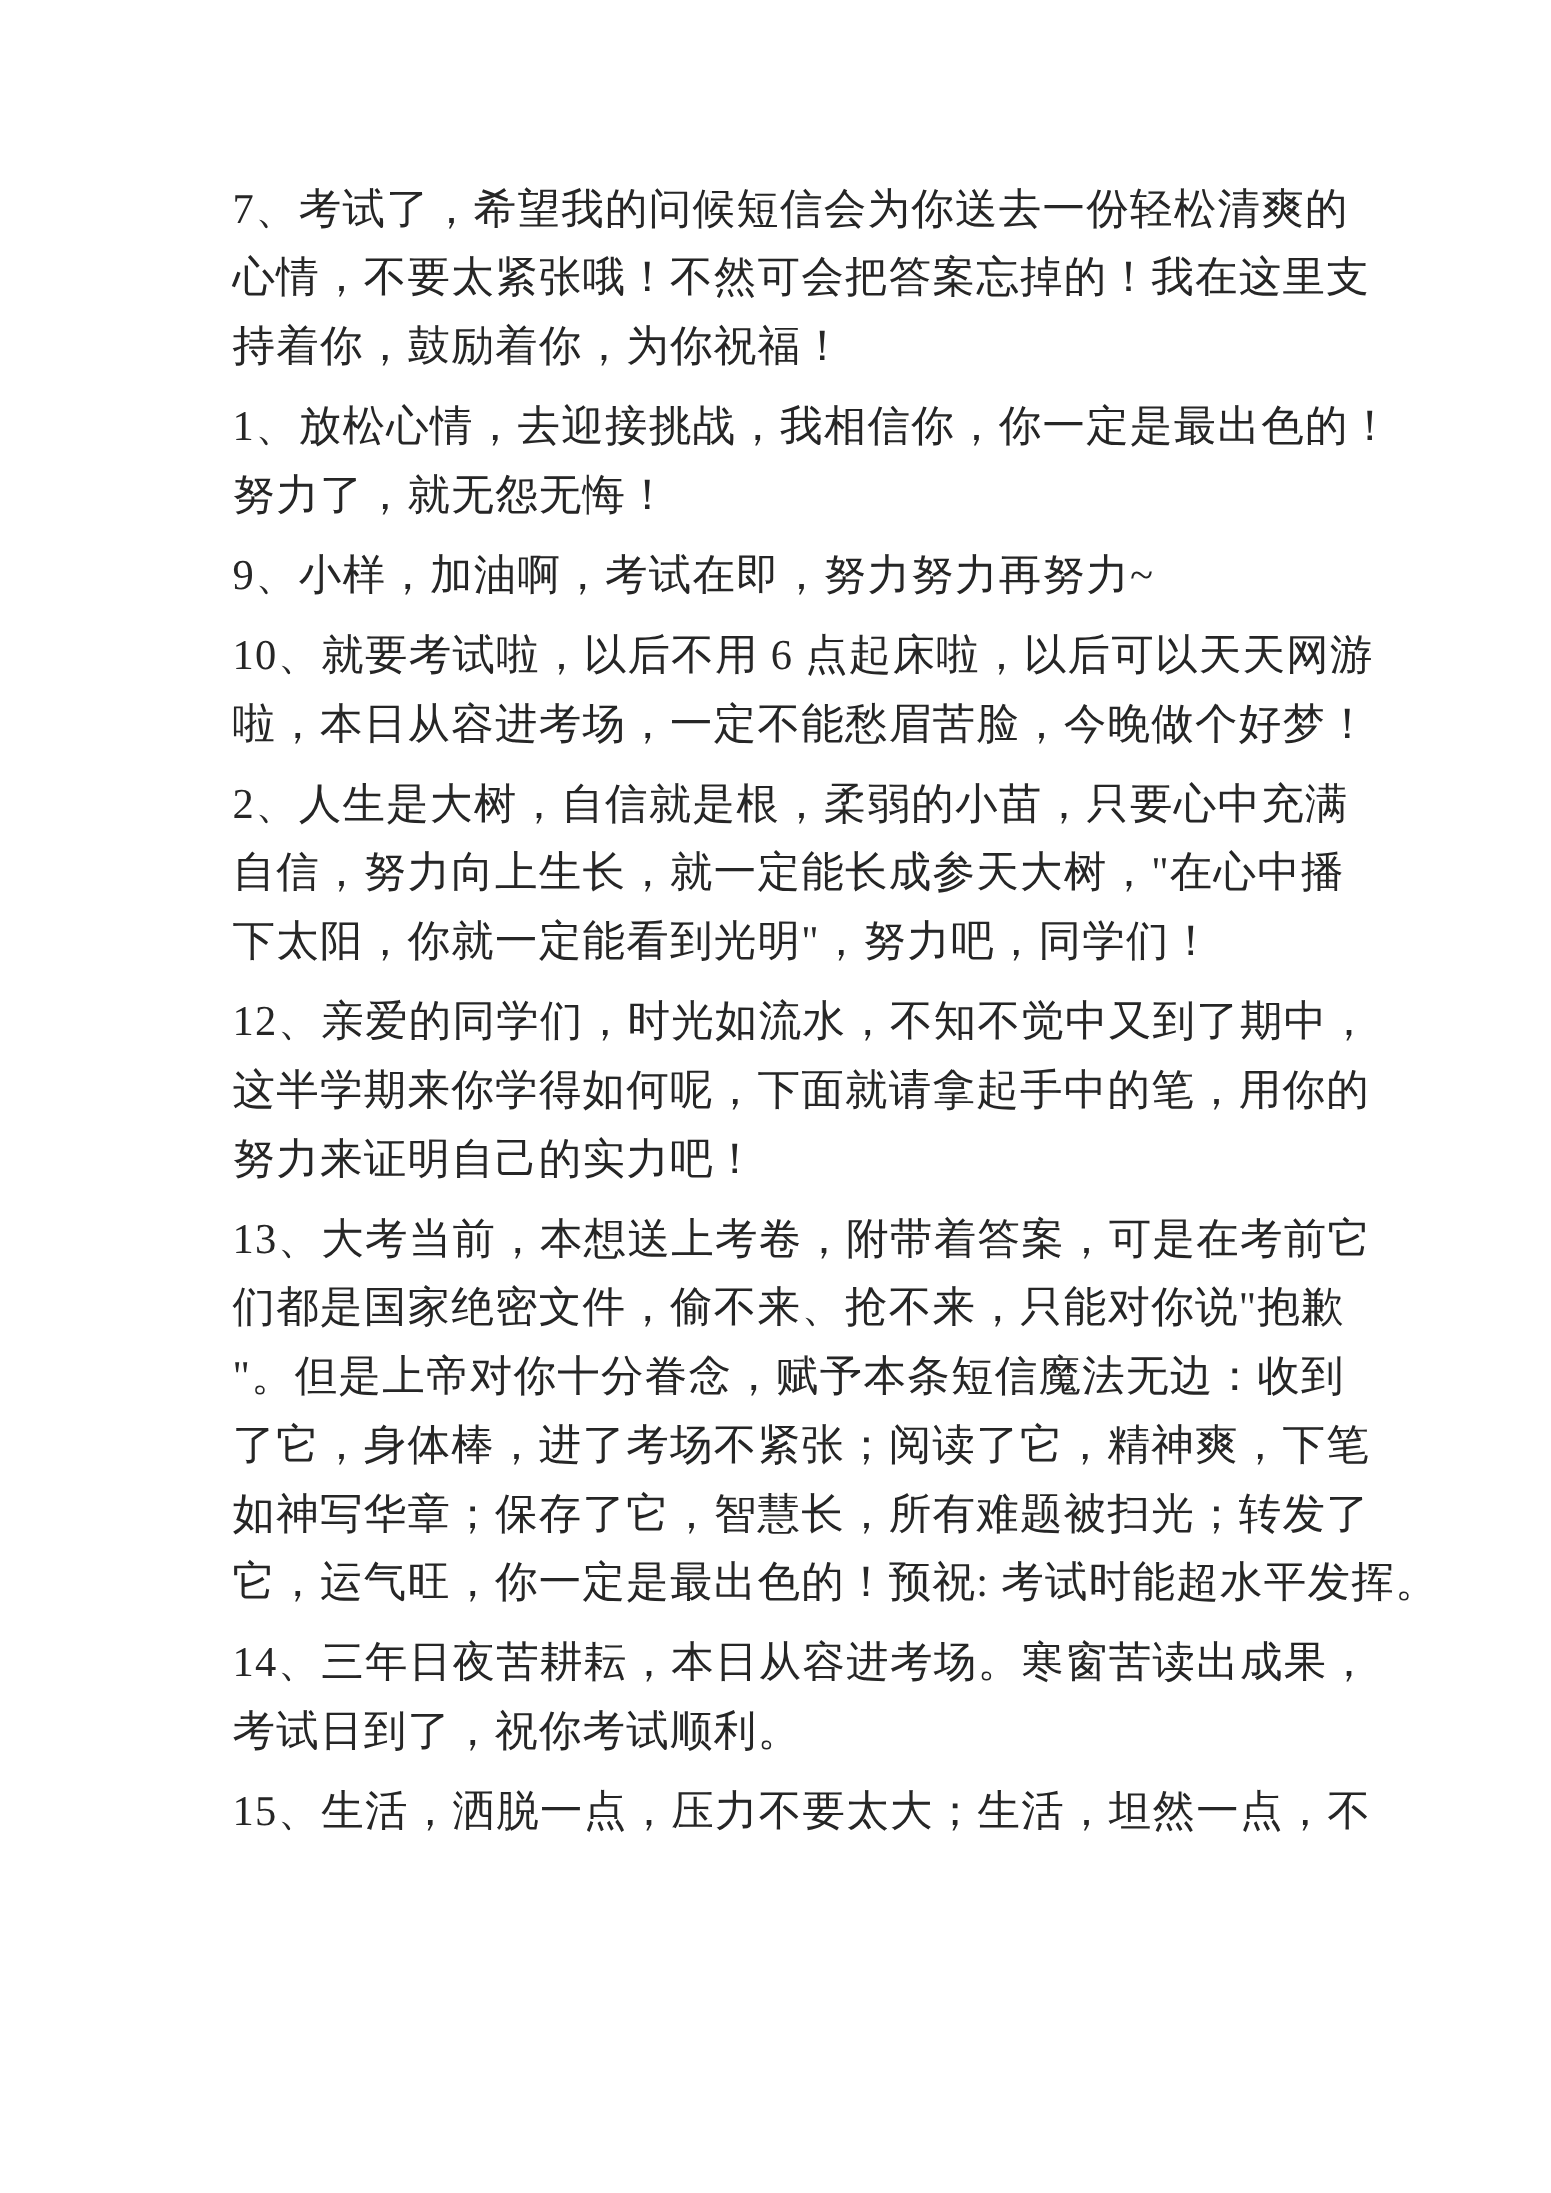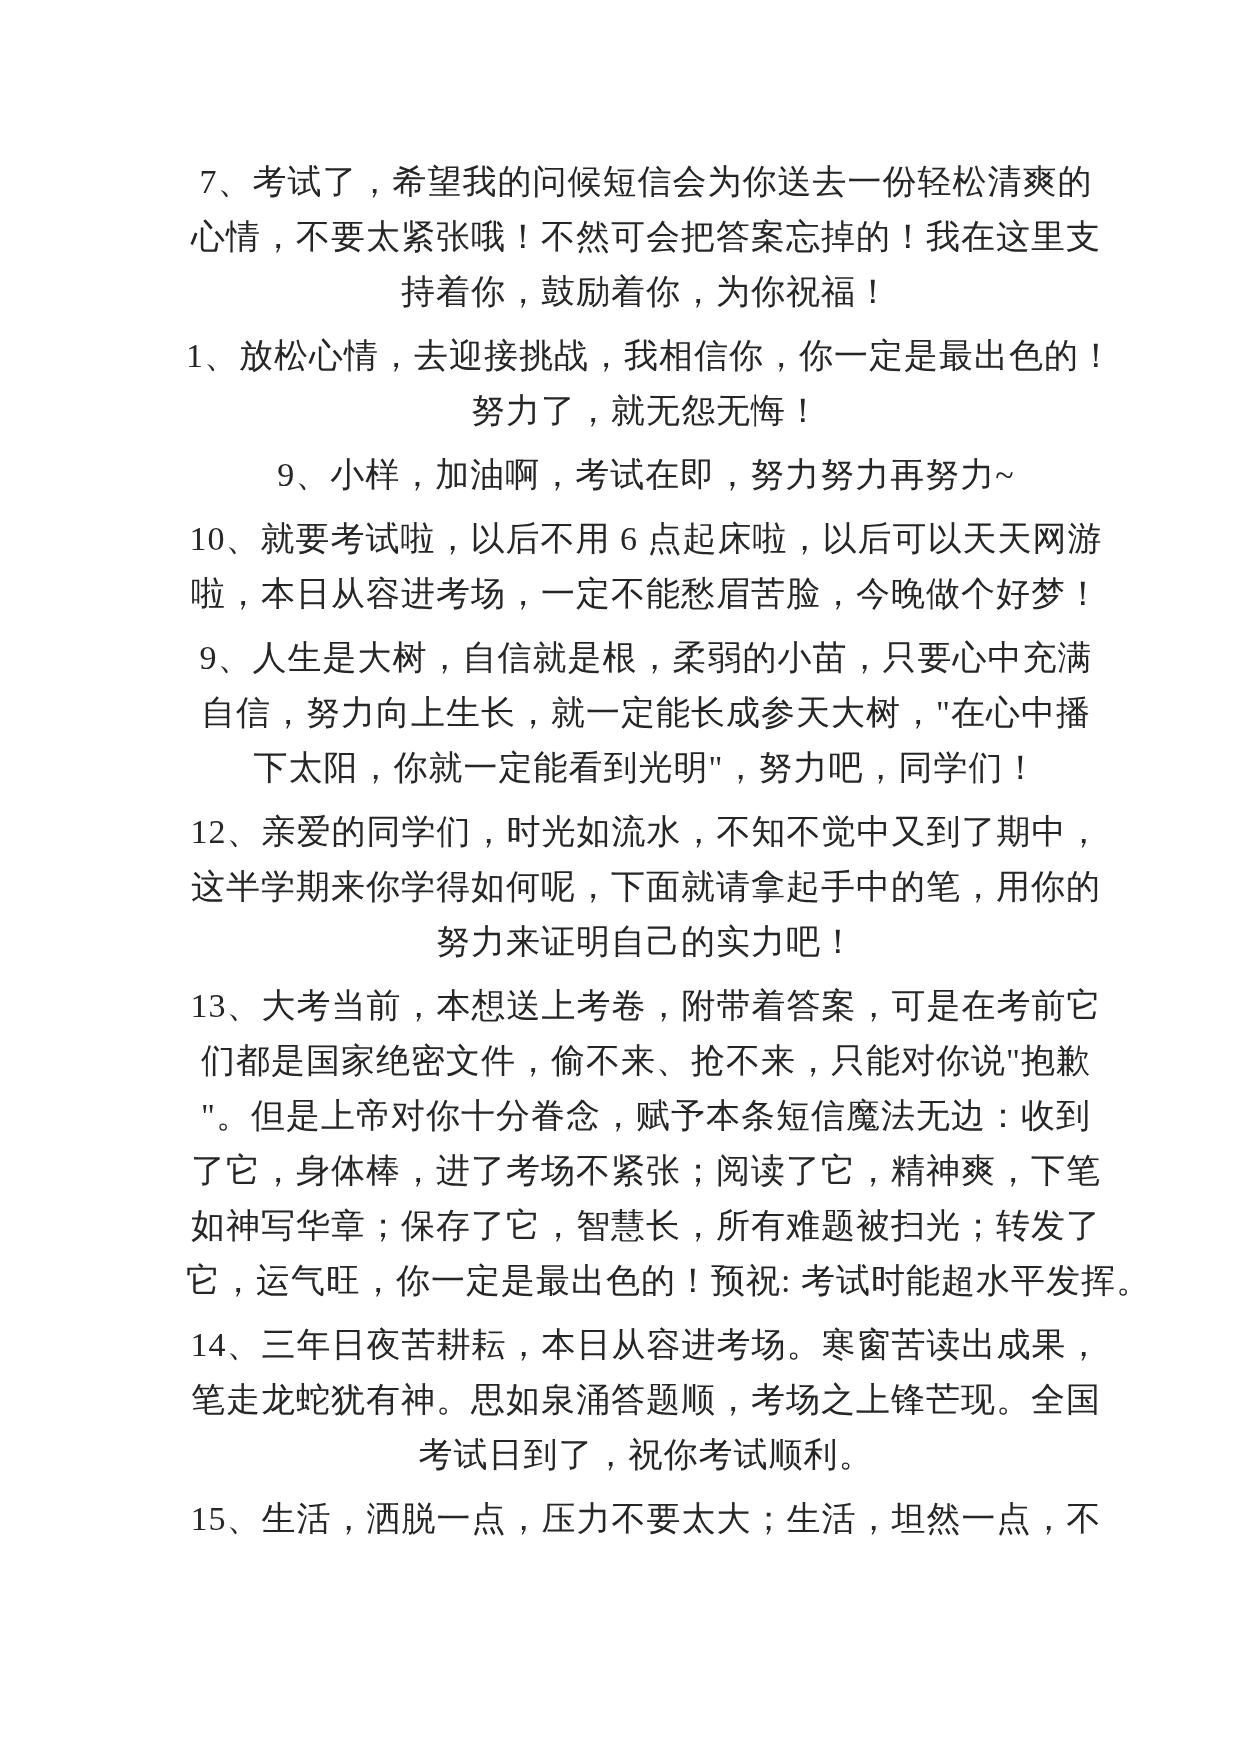--- a/index.html
+++ b/index.html
@@ -11,24 +11,23 @@
     position: relative;
     width: 1241px;
     height: 1754px;
     background: #ffffff;
     overflow: hidden;
     font-family: "Liberation Serif", "DejaVu Serif", serif;
   }
   .text-content {
     position: absolute;
     left: 186px;
-    top: 154px;
+    top: 140px;
     width: 920px;
     color: #262626;
-    text-align: center;
   }
   .paragraph {
     margin: 0 0 9px 0;
     padding: 0;
   }
   .line {
     display: block;
     height: 55px;
     line-height: 55px;
     font-size: 34px;
@@ -52,39 +51,38 @@
         <span class="line">努力了，就无怨无悔！</span>
       </div>
       <div class="paragraph">
         <span class="line">9、小样，加油啊，考试在即，努力努力再努力~</span>
       </div>
       <div class="paragraph">
         <span class="line">10、就要考试啦，以后不用 6 点起床啦，以后可以天天网游</span>
         <span class="line">啦，本日从容进考场，一定不能愁眉苦脸，今晚做个好梦！</span>
       </div>
       <div class="paragraph">
-        <span class="line">9、人生是大树，自信就是根，柔弱的小苗，只要心中充满</span>
+        <span class="line">2、人生是大树，自信就是根，柔弱的小苗，只要心中充满</span>
         <span class="line">自信，努力向上生长，就一定能长成参天大树，"在心中播</span>
         <span class="line">下太阳，你就一定能看到光明"，努力吧，同学们！</span>
       </div>
       <div class="paragraph">
         <span class="line">12、亲爱的同学们，时光如流水，不知不觉中又到了期中，</span>
         <span class="line">这半学期来你学得如何呢，下面就请拿起手中的笔，用你的</span>
         <span class="line">努力来证明自己的实力吧！</span>
       </div>
       <div class="paragraph">
         <span class="line">13、大考当前，本想送上考卷，附带着答案，可是在考前它</span>
         <span class="line">们都是国家绝密文件，偷不来、抢不来，只能对你说"抱歉</span>
         <span class="line">"。但是上帝对你十分眷念，赋予本条短信魔法无边：收到</span>
         <span class="line">了它，身体棒，进了考场不紧张；阅读了它，精神爽，下笔</span>
         <span class="line">如神写华章；保存了它，智慧长，所有难题被扫光；转发了</span>
         <span class="line">它，运气旺，你一定是最出色的！预祝: 考试时能超水平发挥。</span>
       </div>
       <div class="paragraph">
         <span class="line">14、三年日夜苦耕耘，本日从容进考场。寒窗苦读出成果，</span>
-        <span class="line">笔走龙蛇犹有神。思如泉涌答题顺，考场之上锋芒现。全国</span>
         <span class="line">考试日到了，祝你考试顺利。</span>
       </div>
       <div class="paragraph">
         <span class="line">15、生活，洒脱一点，压力不要太大；生活，坦然一点，不</span>
       </div>
     </div>
 </div>
 
 </body></html>

